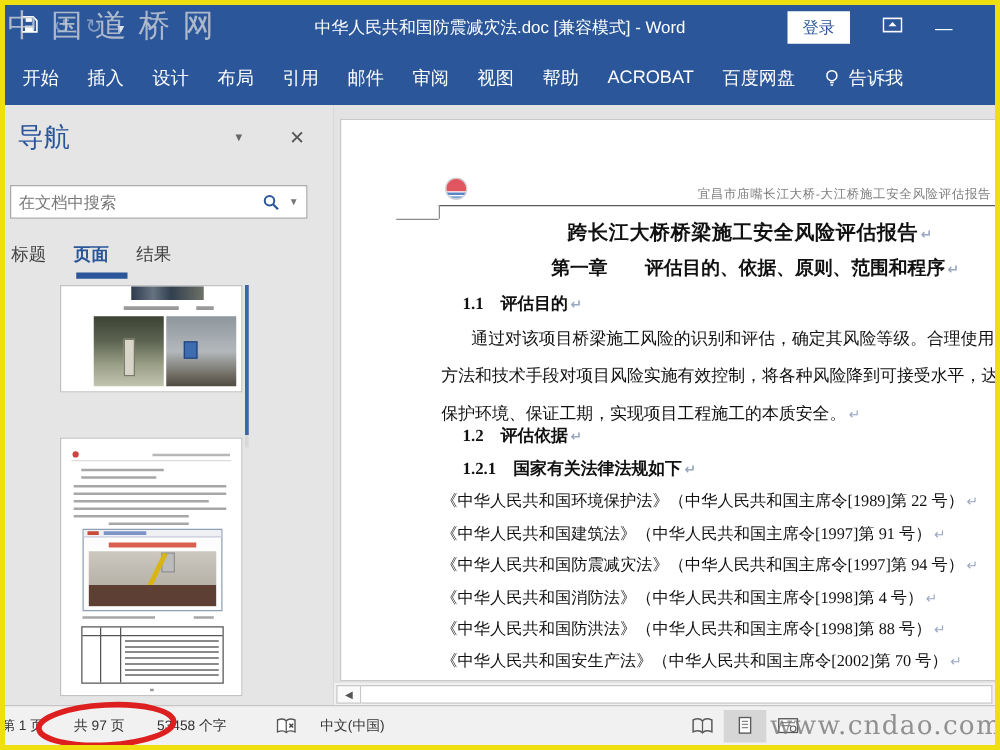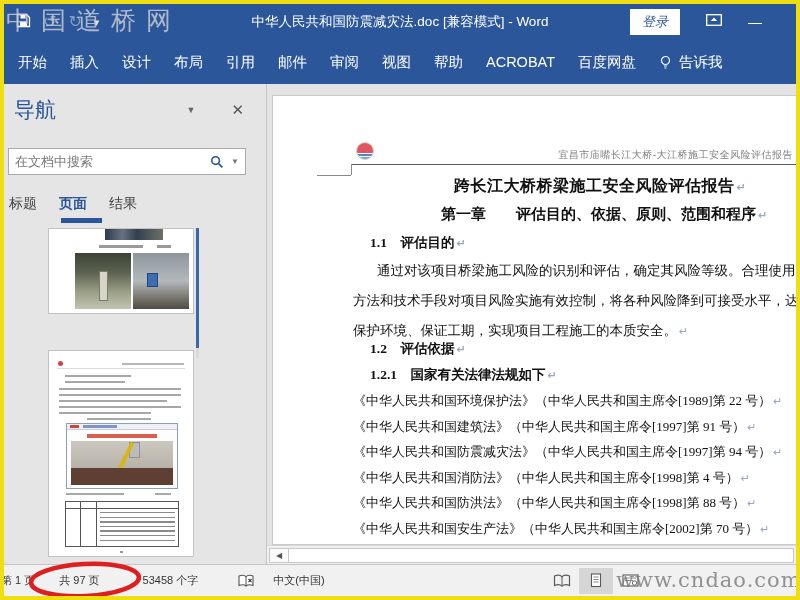--- a/index.html
+++ b/index.html
@@ -10,21 +10,21 @@
     font-family:"Liberation Sans","DejaVu Sans",sans-serif;
   }
   
   .titlebar { position:absolute; left:0; top:0; width:792px; height:36px;
     background:#2b579a; display:flex; align-items:center; color:#fff; }
   .qat { display:flex; align-items:center; gap:12px; padding-left:12px; z-index:2; }
   .qat .ghost { font-size:16px; color:rgba(255,255,255,.42); line-height:1; }
   .qat-more { font-size:11px; color:rgba(255,255,255,.85); }
   .win-title { position:absolute; left:0; right:0; text-align:center; font-size:13.5px; color:#fff; pointer-events:none; }
   .tb-right { position:absolute; right:34px; top:0; height:36px; display:flex; align-items:center; gap:26px; }
-  .signin { background:#fff; color:#2b579a; border:none; font-size:13px; padding:4px 12px; font-family:inherit;font-style:italic; }
+  .signin { background:#fff; color:#2b579a; border:none; font-size:13px; padding:4px 12px; font-family:inherit; }
   .min-glyph { font-size:14px; color:#fff; }
   
   .tabbar { position:absolute; left:0; top:36px; width:792px; height:44px;
     background:#2b579a; display:flex; align-items:center; gap:23px; padding-left:14px;
     color:#fff; font-size:14.5px; white-space:nowrap; }
   .rtab { cursor:default; }
   .rtab.file { background:rgba(0,0,0,.14); height:100%; display:flex; align-items:center; padding:0 12px; margin-left:-12px; }
   .tellme { display:flex; align-items:center; gap:7px; }
   
   .main { position:absolute; left:0; top:80px; width:792px; height:480px; display:flex; }
@@ -110,21 +110,21 @@
   .hscroll { position:absolute; left:0; right:0; bottom:0; height:19px; background:#f0f0f0;
     border-top:1px solid #d9d9d9; display:flex; align-items:center; padding:1px 2px; }
   .hs-btn { width:20px; height:15px; background:#fafafa; border:1px solid #c8c8c8;
     display:flex; align-items:center; justify-content:center; font-size:8px; color:#555; }
   .hs-track { flex:1; height:15px; background:#fff; border:1px solid #c8c8c8; border-left:none; }
   
   .statusbar { position:absolute; left:0; top:560px; width:792px; height:32px; background:#f1f1f1;
     border-top:1px solid #c6c6c6; display:flex; align-items:center; font-size:11px; color:#333; }
   .sb-page { margin-left:-3px; white-space:nowrap; }
   .sb-total { margin-left:24px; white-space:nowrap; }
-  .sb-words { margin-left:43px; white-space:nowrap; }
+  .sb-words { margin-left:26px; white-space:nowrap; }
   .sb-proof { margin-left:40px; display:flex; align-items:center; }
   .sb-lang { margin-left:18px; white-space:nowrap; }
   .sb-views { position:absolute; left:541px; top:0; height:31px; display:flex; align-items:center; }
   .sb-view { width:34px; height:26px; display:flex; align-items:center; justify-content:center; }
   .sb-view.active { background:#d6d6d6; }
   
   .wm-tl { position:absolute; left:2px; top:0px; font-size:25px; letter-spacing:10px;
     color:rgba(196,201,211,.85); font-family:"DejaVu Serif",serif; z-index:9; pointer-events:none; }
   .wm-br { position:absolute; left:612px; top:564px; font-size:21px; letter-spacing:1px;
     color:rgba(120,120,120,.8); font-family:"DejaVu Serif",serif; z-index:9; pointer-events:none; }

